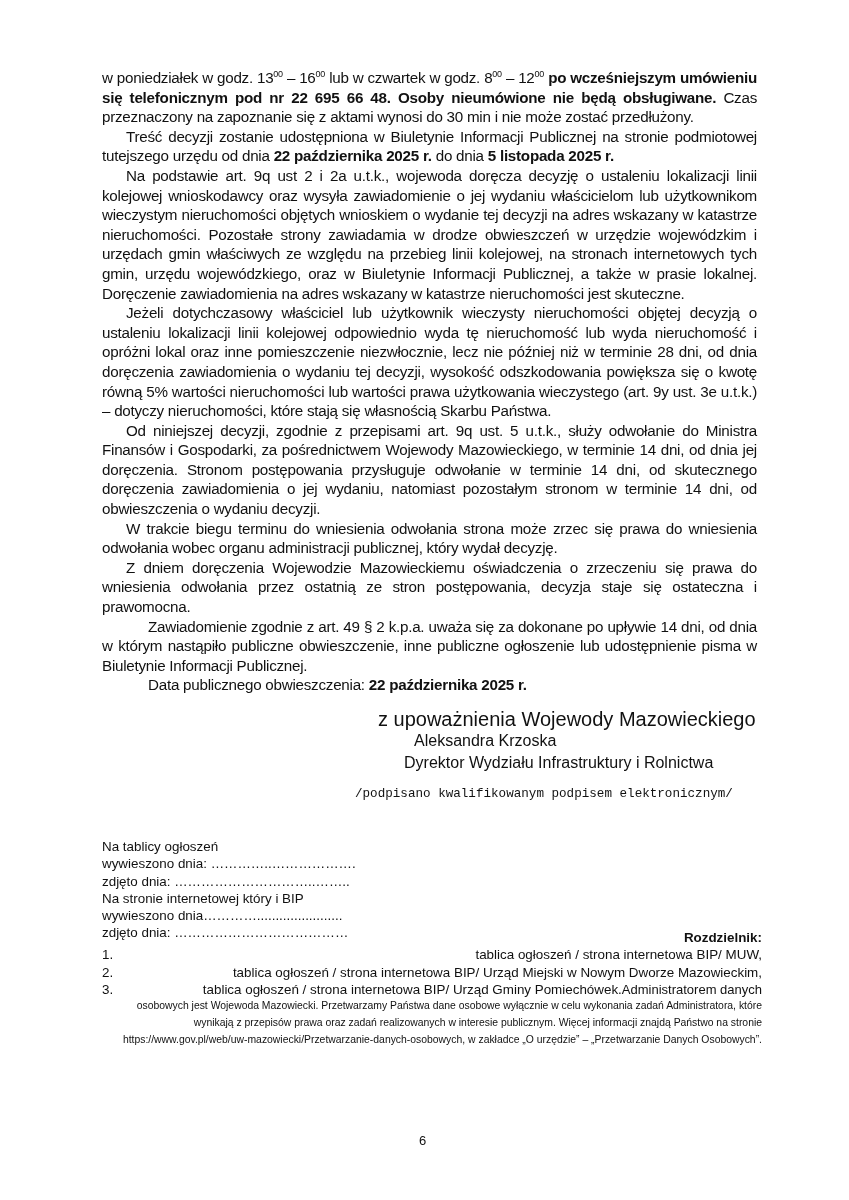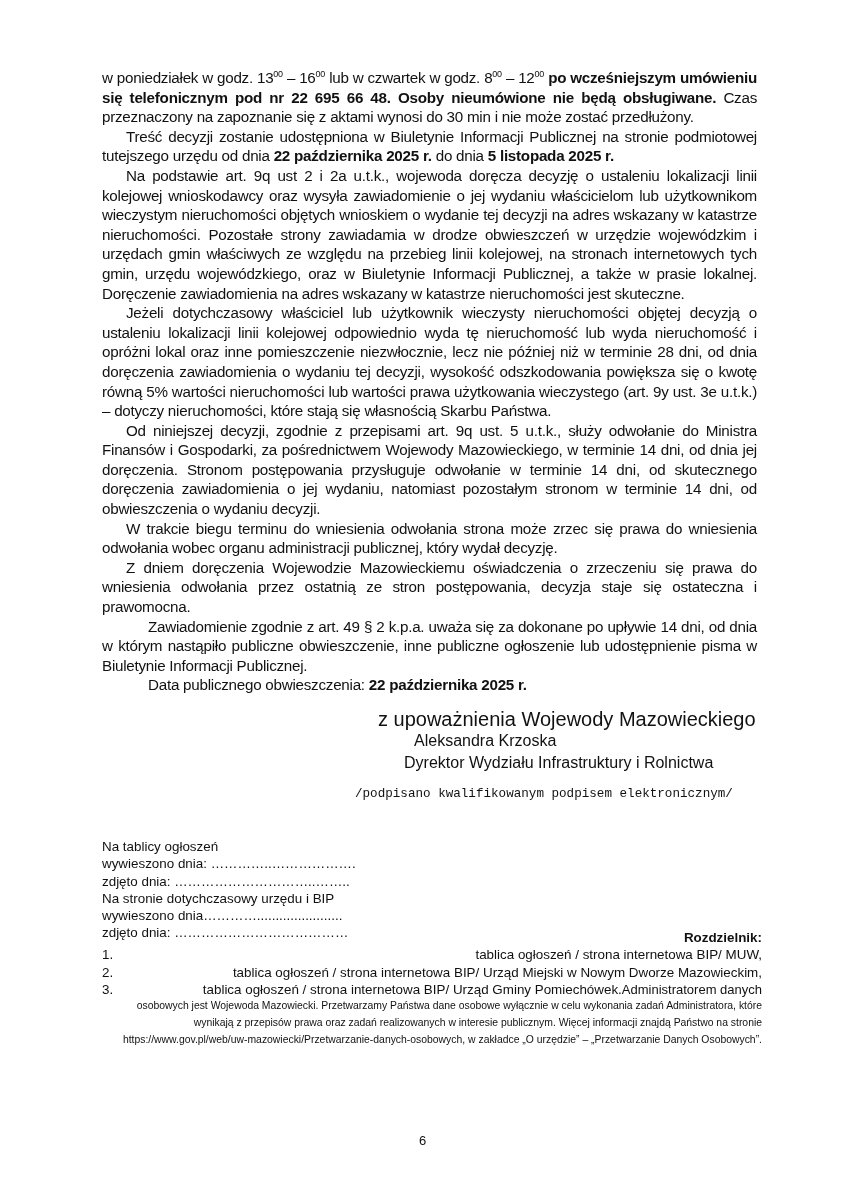--- a/index.html
+++ b/index.html
@@ -45,21 +45,21 @@
 
   <div class="sig" style="left:378px; top:709px;">z upoważnienia Wojewody Mazowieckiego</div>
   <div class="sig" style="left:414px; top:731px; font-size:16px;">Aleksandra Krzoska</div>
   <div class="sig" style="left:404px; top:753px; font-size:16px;">Dyrektor Wydziału Infrastruktury i Rolnictwa</div>
   <div class="sig sig-small" style="left:355px; top:784px;font-family:Liberation Mono, monospace;">/podpisano kwalifikowanym podpisem elektronicznym/</div>
 
   <div class="notes">
     <div>Na tablicy ogłoszeń</div>
     <div>wywieszono dnia: …………..……………….</div>
     <div>zdjęto dnia: …………………………..……..</div>
-    <div>Na stronie dotychczasowy urzędu i BIP</div>
+    <div>Na stronie internetowej który i BIP</div>
     <div>wywieszono dnia………….......................</div>
     <div>zdjęto dnia: …………………………………</div>
   </div>
 
   <div class="distrib">
     <div class="title">Rozdzielnik:</div>
     <ol>
       <li>
         <span class="num">1.</span>
         <span>tablica ogłoszeń / strona internetowa BIP/ MUW,</span>

